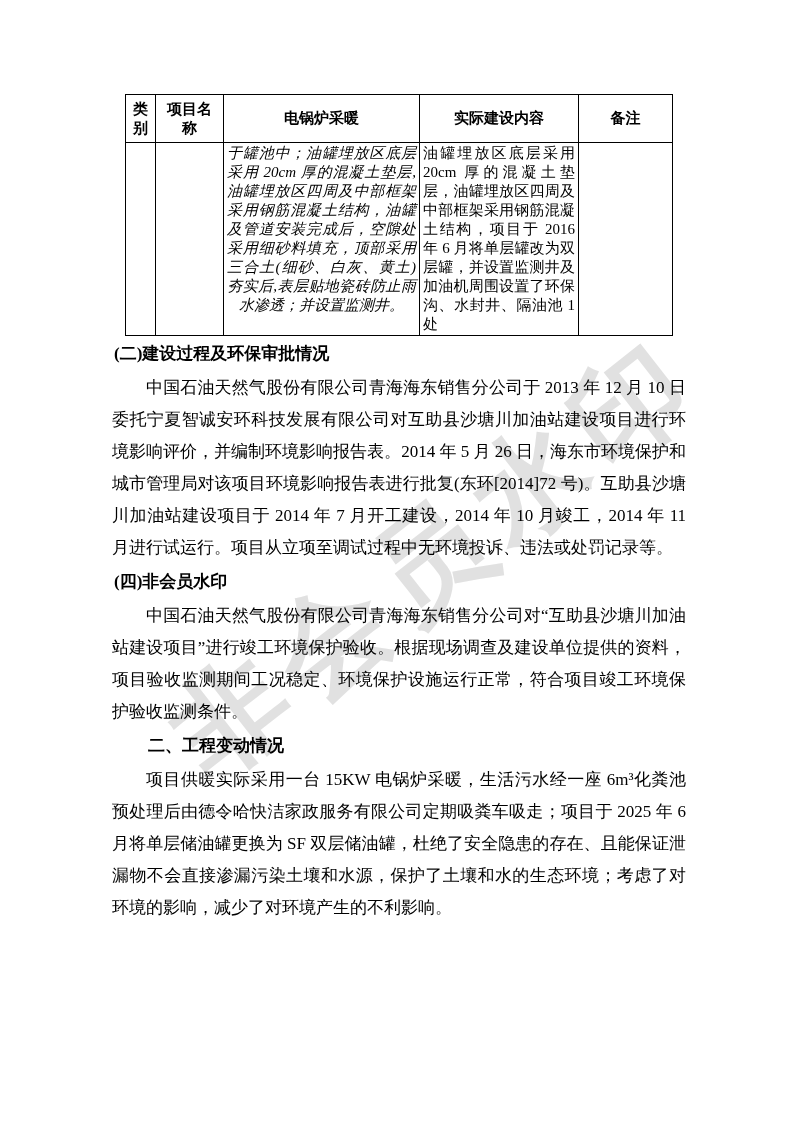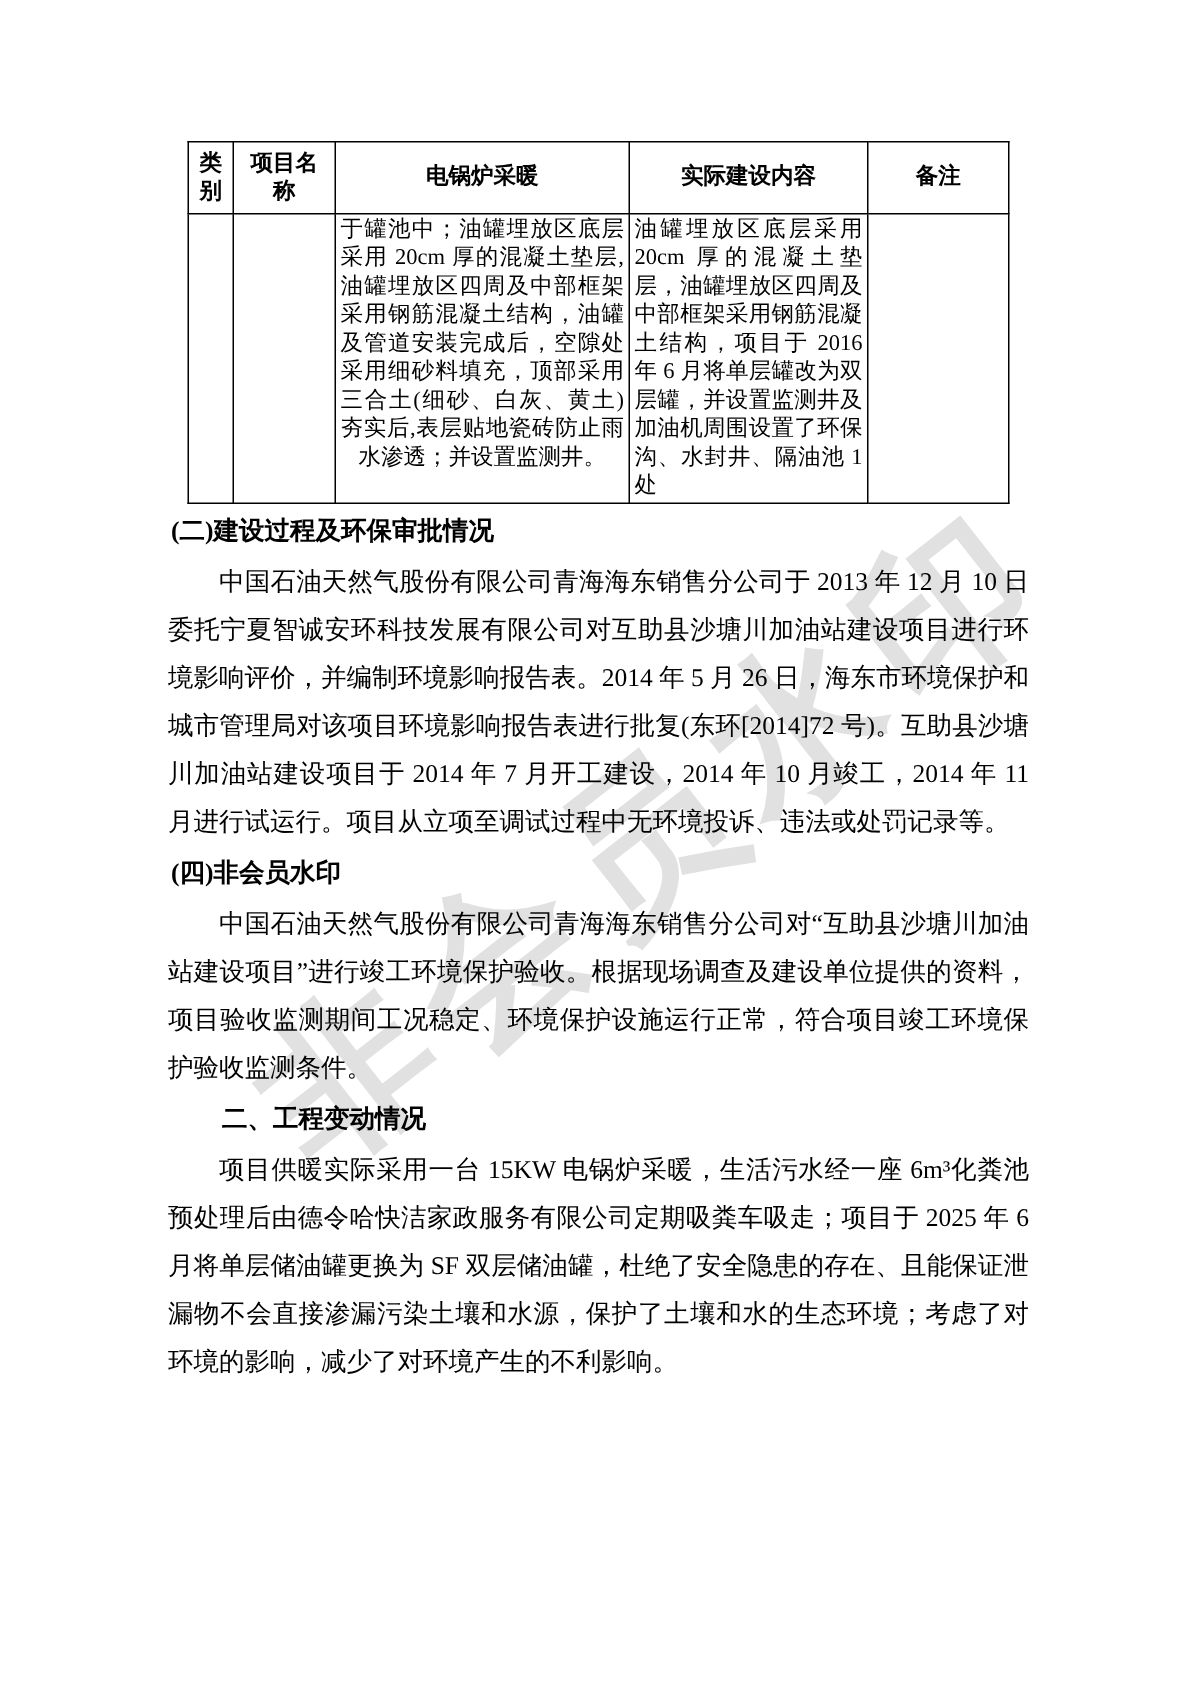--- a/index.html
+++ b/index.html
@@ -63,20 +63,21 @@
     height: 45px;
   }
   table.doc-table td {
     vertical-align: top;
     height: 172px;
   }
   td.cell-eia {
     text-align: justify;
     text-align-last: center;
     text-justify: inter-character;
+    font-style: italic;
   }
   td.cell-actual {
     text-align: justify;
     text-align-last: left;
     text-justify: inter-character;
   }
   
   .body-text {
     margin-left: 112px;
     width: 574px;

